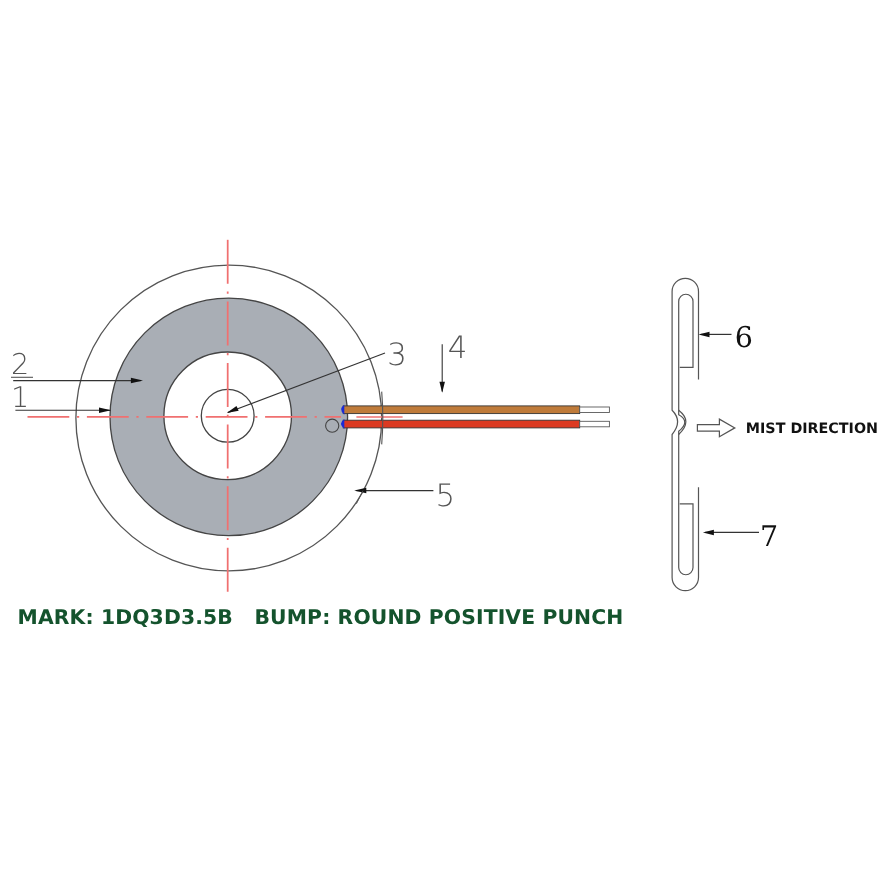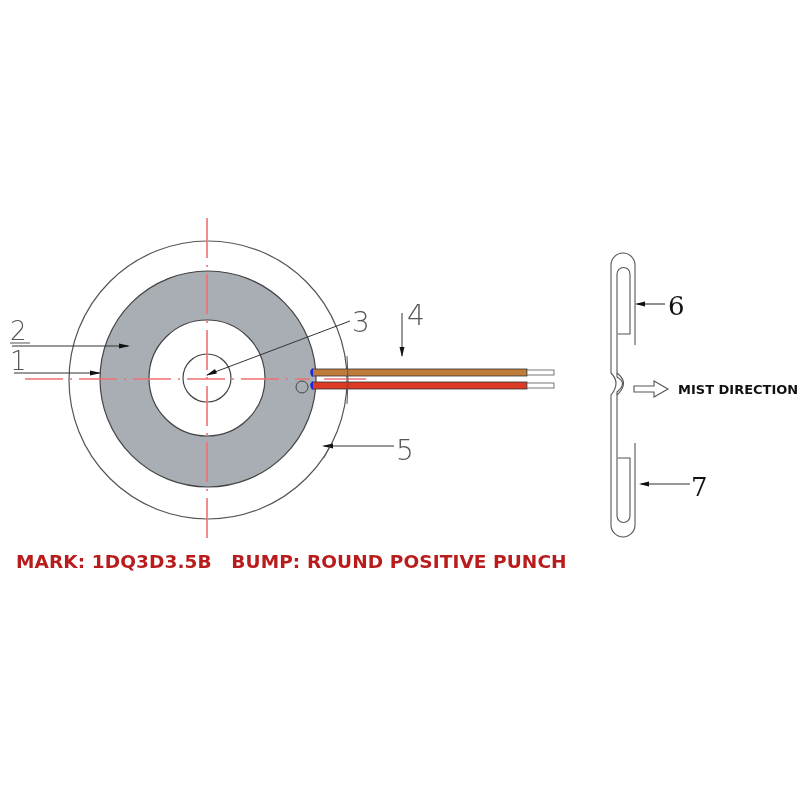--- a/index.html
+++ b/index.html
@@ -4,21 +4,21 @@
   <style>
     html, body { margin: 0; padding: 0; background: #ffffff; }
     body { width: 800px; height: 800px; position: relative; overflow: hidden; }
     svg { position: absolute; left: 0; top: 0; }
     .callout { font-family: "DejaVu Sans", sans-serif; font-weight: 200; fill: #555555; }
     .serif-callout { font-family: "DejaVu Serif", serif; fill: #111111; }
     .mist-label { font-family: "DejaVu Sans", sans-serif; font-weight: bold; fill: #111111; }
     .caption {
       position: absolute; left: 16px; top: 551px;
       font-family: "DejaVu Sans", sans-serif; font-weight: bold;
-      font-size: 18.5px; color: #b91c1c; white-space: pre; letter-spacing: 0.1px;
+      font-size: 18.5px; color: #14532d; white-space: pre; letter-spacing: 0.1px;
     }
   </style>
 </head>
 <body>
 
 <svg width="800" height="800" viewBox="0 0 800 800">
 
   <g>
 
     <circle cx="208" cy="380" r="139" fill="#ffffff" stroke="#555555" stroke-width="1.2"></circle>

